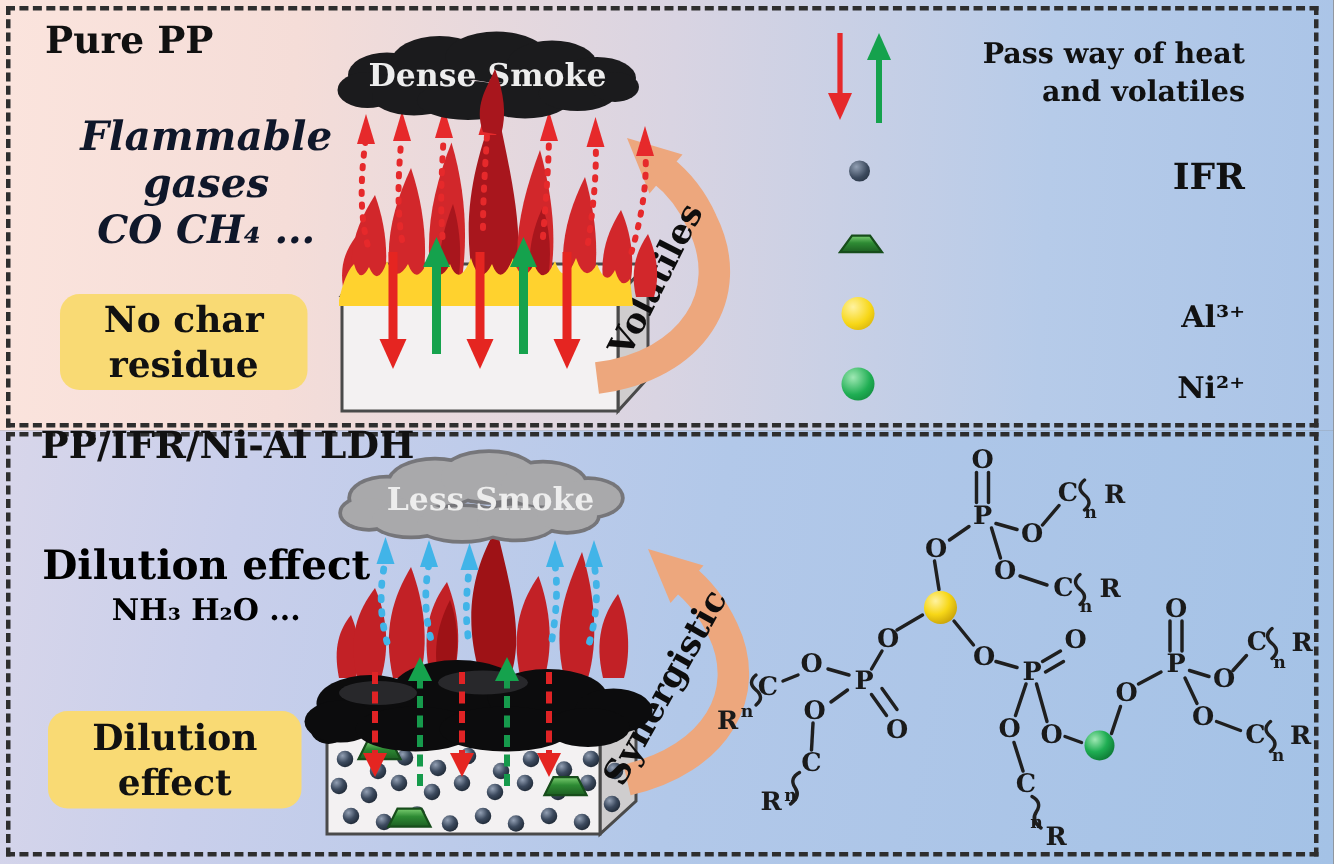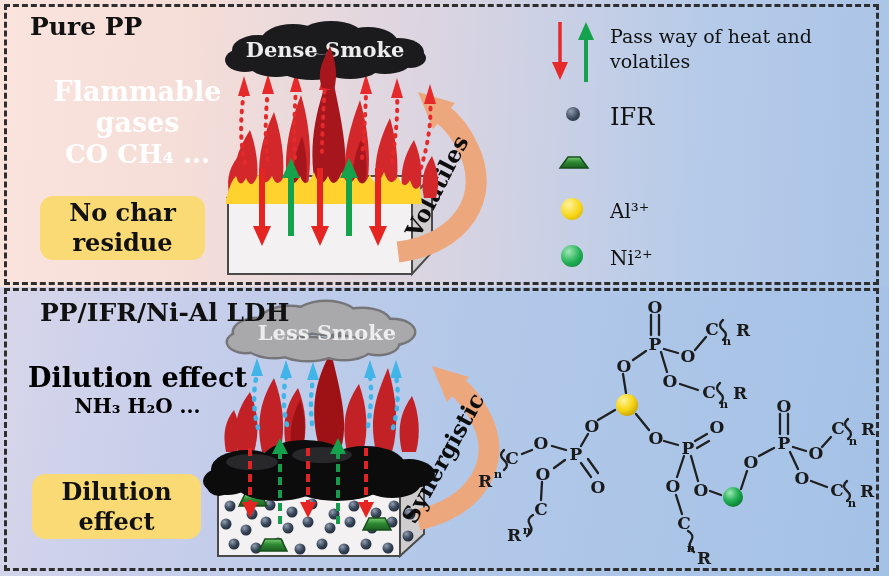--- a/index.html
+++ b/index.html
@@ -5,32 +5,32 @@
   html,body{margin:0;padding:0;background:#888;}
   #stage{position:relative;width:889px;height:576px;overflow:hidden;
          font-family:"DejaVu Serif","Liberation Serif",serif;}
   .bg{position:absolute;left:0;width:889px;}
   #bg-top{top:0;height:287px;background:linear-gradient(93deg,#fbe4dd 0%,#f5ddd8 22%,#d9d4e2 50%,#b6cbe9 78%,#aac4e7 100%);}
   #bg-bottom{top:287px;height:289px;background:linear-gradient(100deg,#d8d6ea 0%,#c9cfeb 18%,#b2c8e9 52%,#a4c2e6 100%);}
   .panel{position:absolute;left:4px;width:875px;border:3px dashed #2e2e2e;box-sizing:border-box;}
   #panel-top{top:4px;height:281px;}
   #panel-bottom{top:288px;height:283px;}
   .ttl{position:absolute;font-weight:bold;font-size:25px;color:#111;line-height:1;}
-  .redblock{position:absolute;left:10px;top:76px;width:255px;text-align:center;color:#ffffff;font-weight:bold;}
+  .redblock{position:absolute;left:10px;top:76px;width:255px;text-align:center;color:#0f172a;font-weight:bold;font-style:italic;}
   .redblock .l1{font-size:27px;line-height:1.15;}
   .redblock .l2{font-size:26px;line-height:1.25;}
   .blueblock{position:absolute;left:10px;top:362px;width:255px;text-align:center;color:#000000;font-weight:bold;}
   .blueblock .l1{font-size:27px;line-height:1.15;}
   .blueblock .l2{font-size:20px;line-height:1.3;}
   .ybox{position:absolute;background:#f9da74;border-radius:13px;display:flex;align-items:center;justify-content:center;
         text-align:center;font-weight:bold;font-size:24px;color:#111;line-height:1.25;padding:0 22px;box-sizing:border-box;}
   #ybox1{left:40px;top:196px;width:165px;height:64px;}
   #ybox2{left:32px;top:474px;width:169px;height:65px;}
   #legend{position:absolute;left:540px;top:16px;width:300px;height:260px;}
-  .leg-label{position:absolute;left:70px;width:220px;text-align:left;font-weight:normal;font-size:19px;color:#111;line-height:1.3;}
+  .leg-label{position:absolute;left:70px;width:220px;text-align:right;font-weight:bold;font-size:19px;color:#111;line-height:1.3;}
   .leg-icon{position:absolute;}
   svg{display:block;}
   #overlay{position:absolute;left:0;top:0;pointer-events:none;}
   .bond{stroke:#1f1f1f;stroke-width:2.3;fill:none;stroke-linecap:round;}
   .atom{font:bold 17px "DejaVu Serif","Liberation Serif",serif;fill:#1a1a1a;text-anchor:middle;dominant-baseline:central;}
   .atom.sub{font-size:11.5px;}
   .smoke-text{font:bold 21px "DejaVu Serif","Liberation Serif",serif;fill:#ededed;text-anchor:middle;}
   .curve-text{font:bold 23px "DejaVu Serif","Liberation Serif",serif;fill:#0d0d0d;text-anchor:middle;}
   .dotred{stroke:#e6292b;stroke-width:4;fill:none;stroke-dasharray:1.5 7;stroke-linecap:round;}
   .dotblue{stroke:#41b4e8;stroke-width:4.5;fill:none;stroke-dasharray:1.5 8;stroke-linecap:round;}
@@ -364,21 +364,21 @@
     </g>
   </svg>
 
   <div class="ttl" style="left:30px;top:14px;text-align:center;">Pure PP</div>
   <div class="redblock">
     <div class="l1">Flammable gases</div>
     <div class="l2">CO  CH₄ ...</div>
   </div>
   <div class="ybox" id="ybox1">No char residue</div>
 
-  <div class="ttl" style="left:27px;top:300px;margin-left:13px;">PP/IFR/Ni-Al LDH</div>
+  <div class="ttl" style="left:27px;top:284px;">PP/IFR/Ni-Al LDH</div>
   <div class="blueblock">
     <div class="l1">Dilution effect</div>
     <div class="l2">NH₃  H₂O ...</div>
   </div>
   <div class="ybox" id="ybox2">Dilution effect</div>
 
   <div id="legend">
     <div class="leg-icon" style="left:6px;top:4px;">
       <svg width="56" height="64">
         <line x1="14" y1="2" x2="14" y2="44" stroke="#e6292b" stroke-width="3.5"></line>

